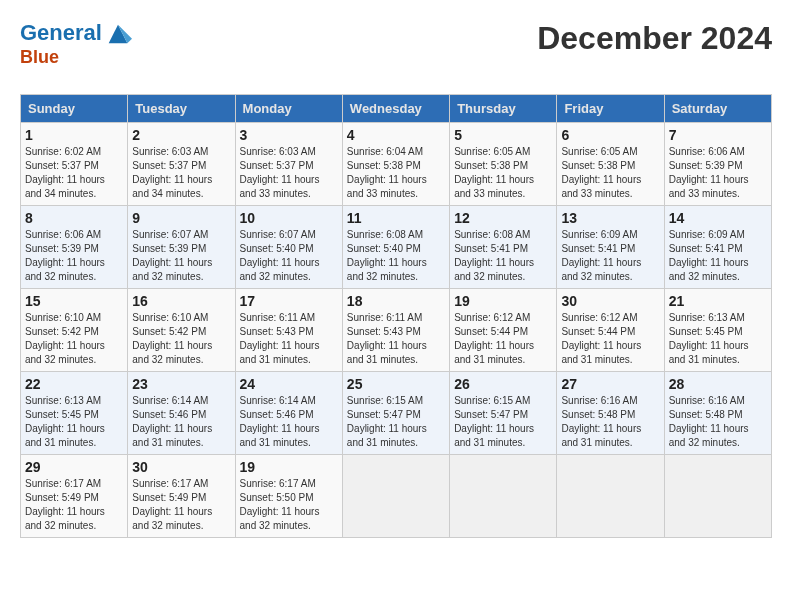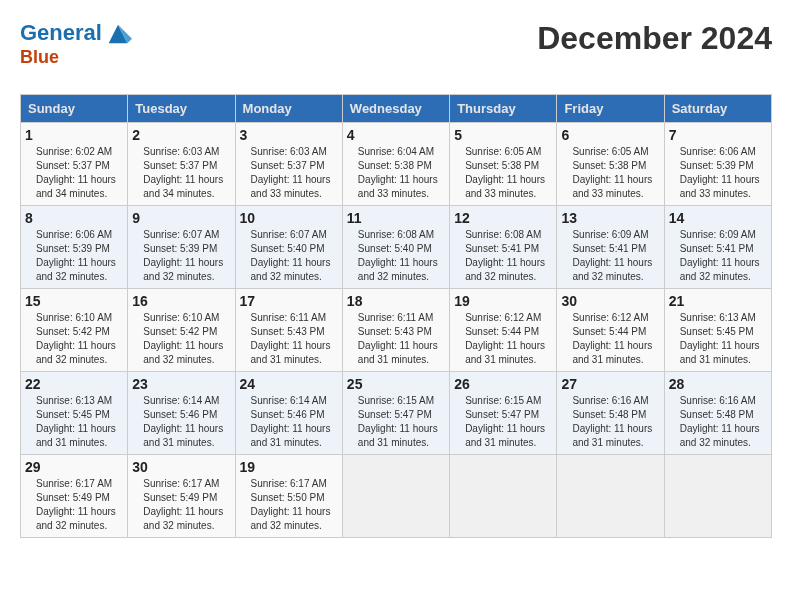--- a/index.html
+++ b/index.html
@@ -76,21 +76,20 @@
       font-size: 14px;
       font-weight: bold;
       color: #222;
       display: block;
       margin-bottom: 2px;
     }
     .day-info {
       font-size: 10px;
       color: #333;
       line-height: 1.4;
-      margin-left: 11px;
     }
     .empty-cell {
       background: #f0f0f0 !important;
     }
   </style>
 </head>
 <body>
 
 <div class="header">
   <div class="logo">

